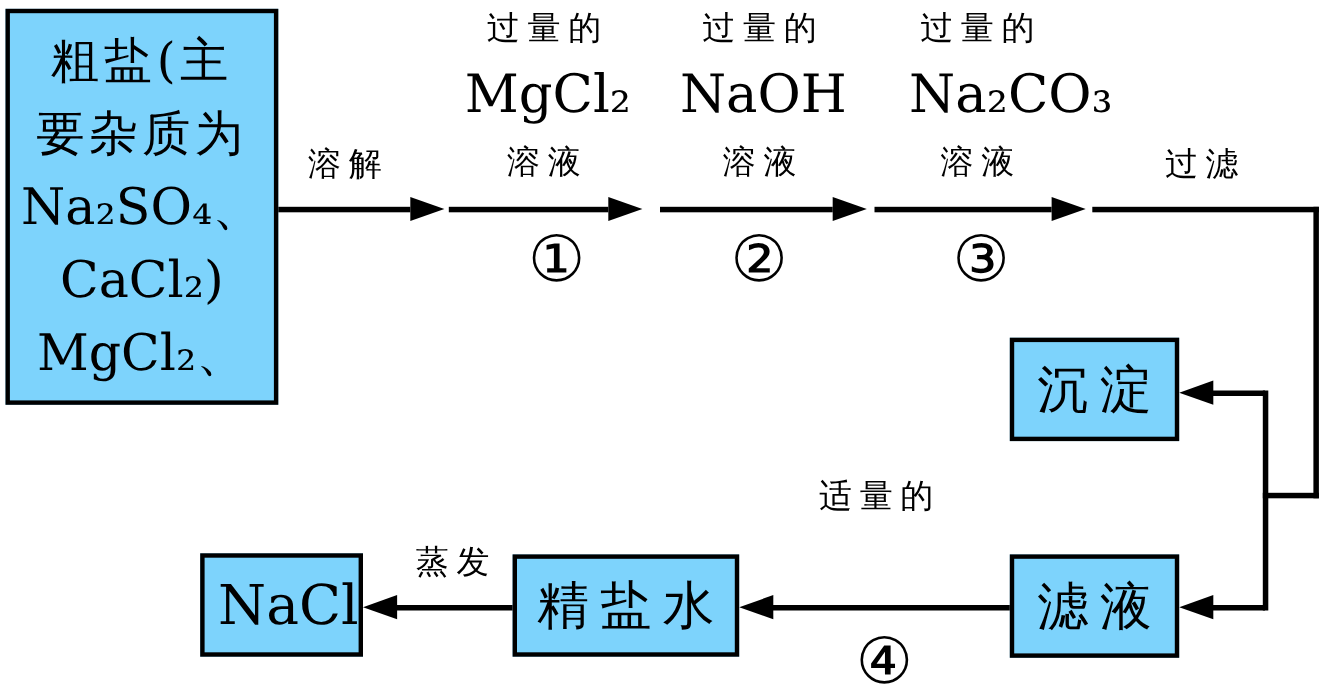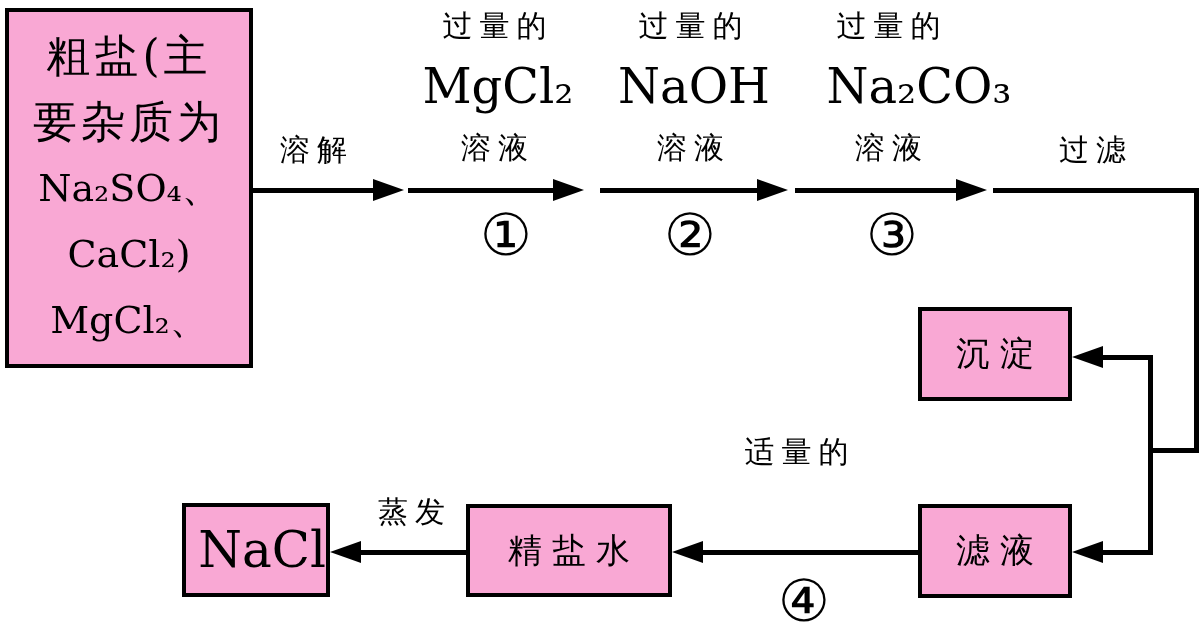--- a/index.html
+++ b/index.html
@@ -14,28 +14,28 @@
     background: #ffffff;
     overflow: hidden;
     color: #000;
     font-family: "DejaVu Serif", "Liberation Serif", serif;
   }
   
   .node {
     position: absolute;
     box-sizing: border-box;
     border: 4px solid #000;
-    background: #f9a8d4;
+    background: #7dd3fc;
     display: flex;
     align-items: center;
     justify-content: center;
     text-align: center;
   }
   .node .cjk-label {
-    font-size: 34px;
+    font-size: 47px;
     letter-spacing: 10px;
     padding-left: 10px; 
     white-space: nowrap;
   }
   .node .formula-label {
     font-size: 50px;
     font-family: "DejaVu Serif", "Liberation Serif", serif;
     white-space: nowrap;
   }
   .src-lines {
@@ -44,21 +44,21 @@
     justify-content: center;
     width: 100%;
   }
   .src-lines > div {
     line-height: 66px;
     font-size: 44px;
     letter-spacing: 4px;
     white-space: nowrap;
   }
   .src-lines > .formula-line {
-    font-size: 38px;
+    font-size: 46px;
     letter-spacing: 0;
   }
   
   .hline { position: absolute; height: 5px; background: #000; }
   .vline { position: absolute; width: 5px; background: #000; }
   
   .head-r {
     position: absolute; width: 0; height: 0;
     border-top: 11px solid transparent;
     border-bottom: 11px solid transparent;

